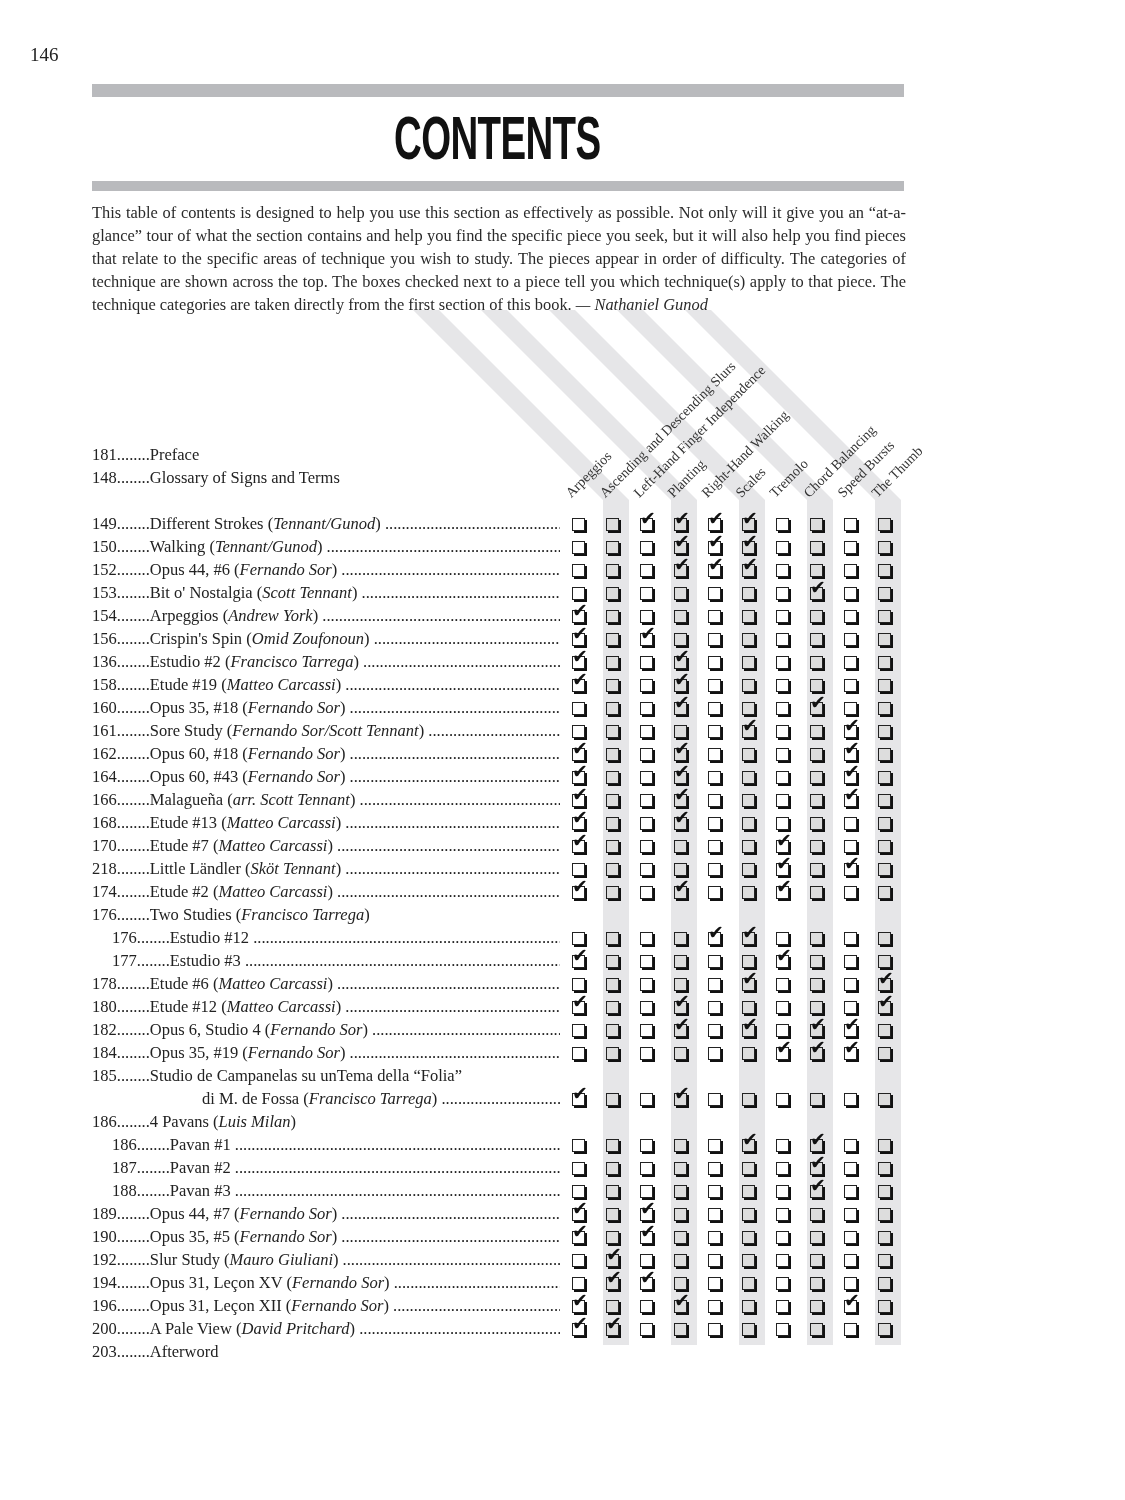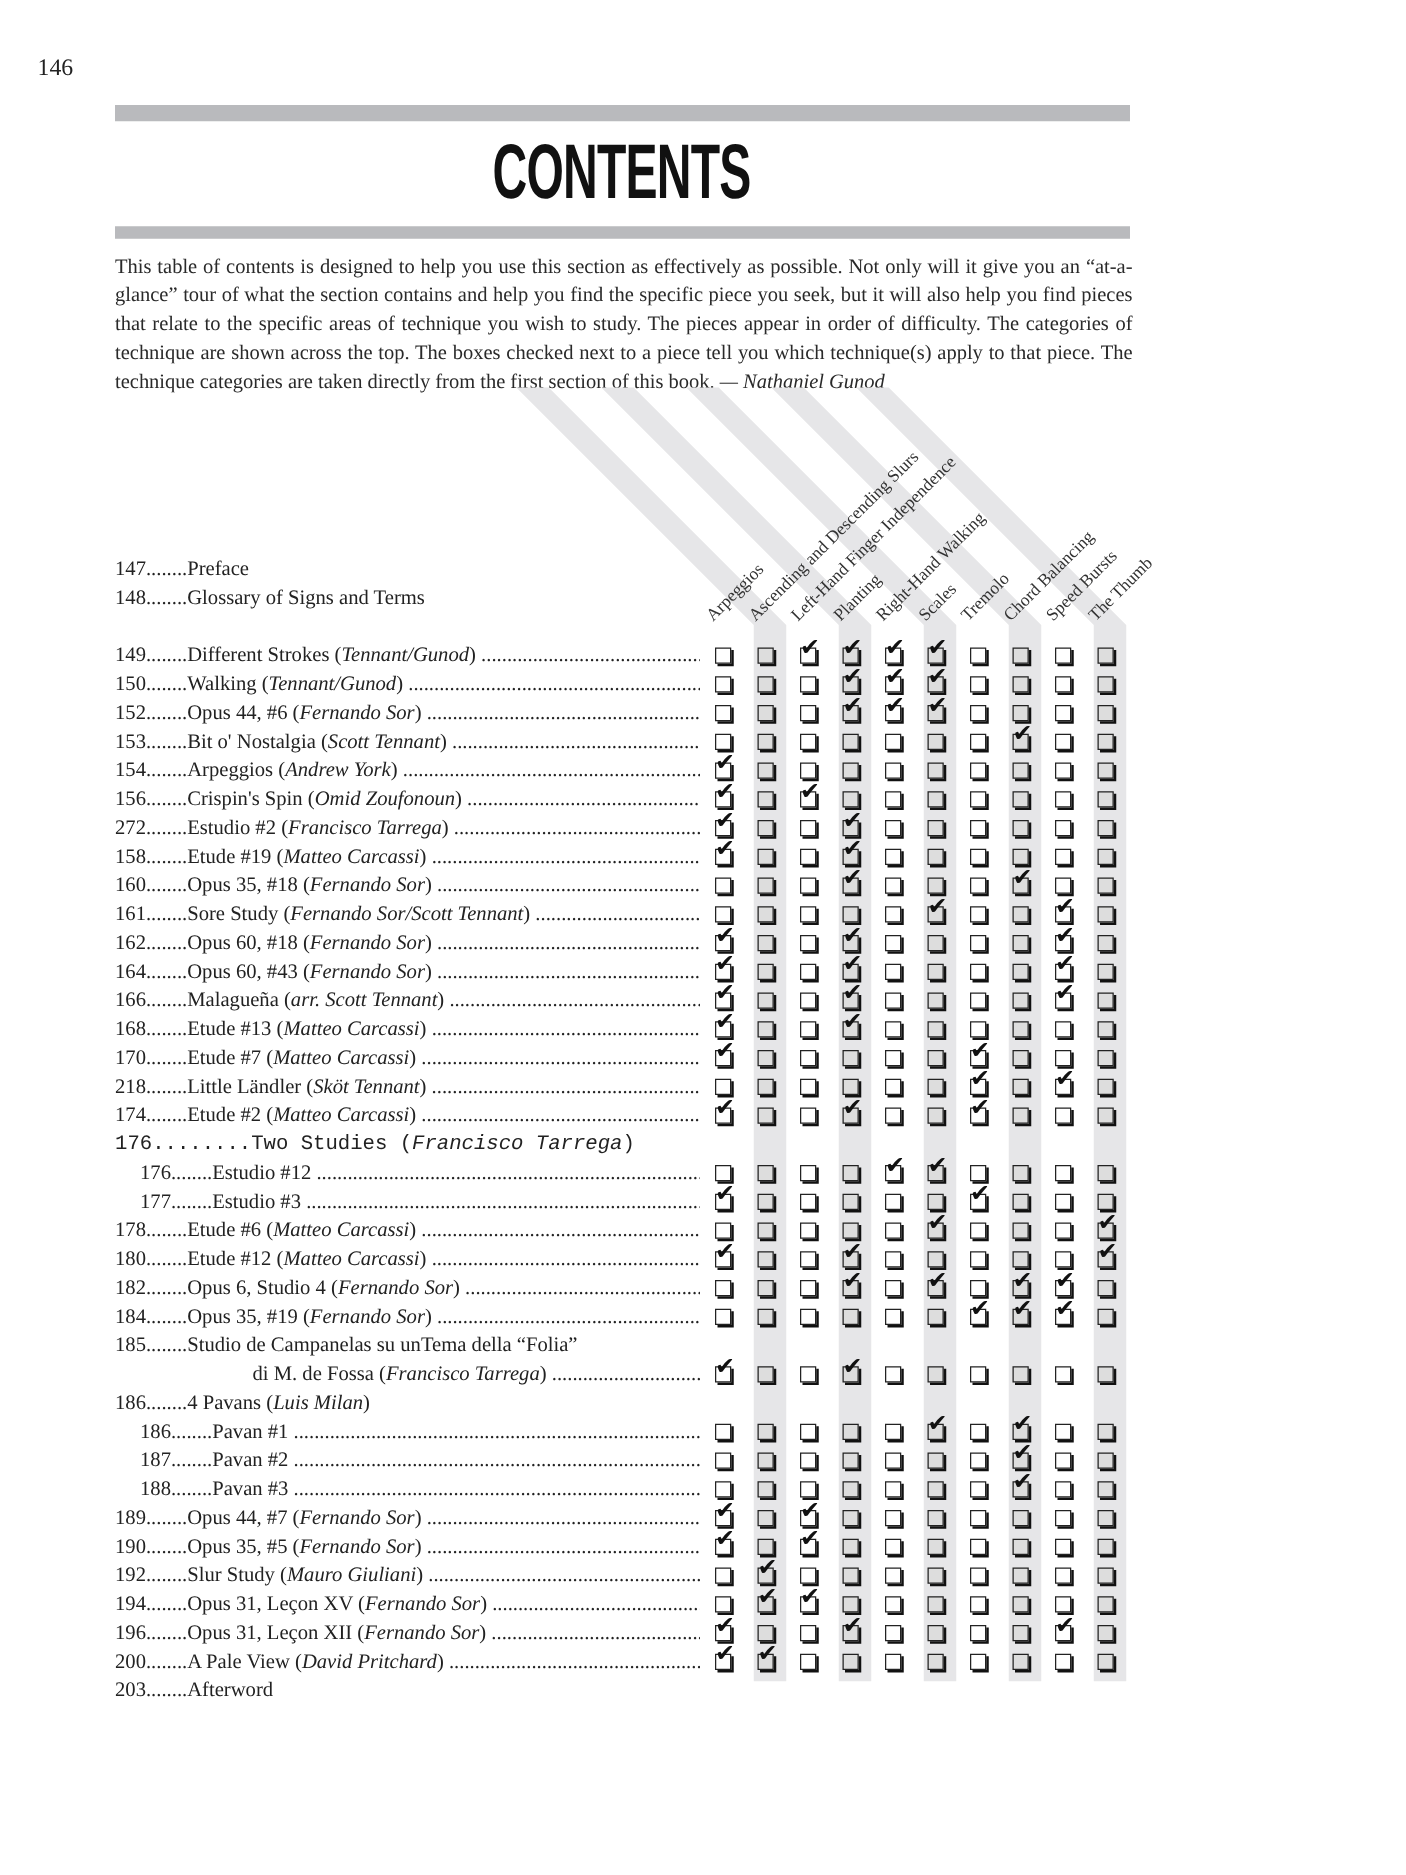--- a/index.html
+++ b/index.html
@@ -545,40 +545,40 @@
     <div class="hdr" style="left: 642px; top: 485px;">Left-Hand Finger Independence</div>
     <div class="hdr" style="left: 676px; top: 485px;">Planting</div>
     <div class="hdr" style="left: 710px; top: 485px;">Right-Hand Walking</div>
     <div class="hdr" style="left: 744px; top: 485px;">Scales</div>
     <div class="hdr" style="left: 778px; top: 485px;">Tremolo</div>
     <div class="hdr" style="left: 812px; top: 485px;">Chord Balancing</div>
     <div class="hdr" style="left: 846px; top: 485px;">Speed Bursts</div>
     <div class="hdr" style="left: 880px; top: 485px;">The Thumb</div>
   </div>
 <div id="toc" class="toc">
-    <div class="row" style="top: 0px; left: 0px;"><span>147</span>........<span>Preface</span></div>
+    <div class="row" style="top: 0px; left: 0px;"><span>181</span>........<span>Preface</span></div>
     <div class="row" style="top: 23px; left: 0px;"><span>148</span>........<span>Glossary of Signs and Terms</span></div>
     <div class="row" style="top: 69px; left: 0px; width: 468px; overflow: hidden;"><span>149</span>........<span>Different Strokes</span> (<em>Tennant/Gunod</em>) <span class="dots">........................................................................................................................................................................................................</span></div>
     <div class="row" style="top: 92px; left: 0px; width: 468px; overflow: hidden;"><span>150</span>........<span>Walking</span> (<em>Tennant/Gunod</em>) <span class="dots">........................................................................................................................................................................................................</span></div>
     <div class="row" style="top: 115px; left: 0px; width: 468px; overflow: hidden;"><span>152</span>........<span>Opus 44, #6</span> (<em>Fernando Sor</em>) <span class="dots">........................................................................................................................................................................................................</span></div>
     <div class="row" style="top: 138px; left: 0px; width: 468px; overflow: hidden;"><span>153</span>........<span>Bit o' Nostalgia</span> (<em>Scott Tennant</em>) <span class="dots">........................................................................................................................................................................................................</span></div>
     <div class="row" style="top: 161px; left: 0px; width: 468px; overflow: hidden;"><span>154</span>........<span>Arpeggios</span> (<em>Andrew York</em>) <span class="dots">........................................................................................................................................................................................................</span></div>
     <div class="row" style="top: 184px; left: 0px; width: 468px; overflow: hidden;"><span>156</span>........<span>Crispin's Spin</span> (<em>Omid Zoufonoun</em>) <span class="dots">........................................................................................................................................................................................................</span></div>
-    <div class="row" style="top: 207px; left: 0px; width: 468px; overflow: hidden;"><span>272</span>........<span>Estudio #2</span> (<em>Francisco Tarrega</em>) <span class="dots">........................................................................................................................................................................................................</span></div>
+    <div class="row" style="top: 207px; left: 0px; width: 468px; overflow: hidden;"><span>136</span>........<span>Estudio #2</span> (<em>Francisco Tarrega</em>) <span class="dots">........................................................................................................................................................................................................</span></div>
     <div class="row" style="top: 230px; left: 0px; width: 468px; overflow: hidden;"><span>158</span>........<span>Etude #19</span> (<em>Matteo Carcassi</em>) <span class="dots">........................................................................................................................................................................................................</span></div>
     <div class="row" style="top: 253px; left: 0px; width: 468px; overflow: hidden;"><span>160</span>........<span>Opus 35, #18</span> (<em>Fernando Sor</em>) <span class="dots">........................................................................................................................................................................................................</span></div>
     <div class="row" style="top: 276px; left: 0px; width: 468px; overflow: hidden;"><span>161</span>........<span>Sore Study</span> (<em>Fernando Sor/Scott Tennant</em>) <span class="dots">........................................................................................................................................................................................................</span></div>
     <div class="row" style="top: 299px; left: 0px; width: 468px; overflow: hidden;"><span>162</span>........<span>Opus 60, #18</span> (<em>Fernando Sor</em>) <span class="dots">........................................................................................................................................................................................................</span></div>
     <div class="row" style="top: 322px; left: 0px; width: 468px; overflow: hidden;"><span>164</span>........<span>Opus 60, #43</span> (<em>Fernando Sor</em>) <span class="dots">........................................................................................................................................................................................................</span></div>
     <div class="row" style="top: 345px; left: 0px; width: 468px; overflow: hidden;"><span>166</span>........<span>Malagueña</span> (<em>arr. Scott Tennant</em>) <span class="dots">........................................................................................................................................................................................................</span></div>
     <div class="row" style="top: 368px; left: 0px; width: 468px; overflow: hidden;"><span>168</span>........<span>Etude #13</span> (<em>Matteo Carcassi</em>) <span class="dots">........................................................................................................................................................................................................</span></div>
     <div class="row" style="top: 391px; left: 0px; width: 468px; overflow: hidden;"><span>170</span>........<span>Etude #7</span> (<em>Matteo Carcassi</em>) <span class="dots">........................................................................................................................................................................................................</span></div>
     <div class="row" style="top: 414px; left: 0px; width: 468px; overflow: hidden;"><span>218</span>........<span>Little Ländler</span> (<em>Sköt Tennant</em>) <span class="dots">........................................................................................................................................................................................................</span></div>
     <div class="row" style="top: 437px; left: 0px; width: 468px; overflow: hidden;"><span>174</span>........<span>Etude #2</span> (<em>Matteo Carcassi</em>) <span class="dots">........................................................................................................................................................................................................</span></div>
-    <div class="row" style="top: 460px; left: 0px; font-family: Liberation Mono, monospace;"><span>176</span>........<span>Two Studies</span> (<em>Francisco Tarrega</em>)</div>
+    <div class="row" style="top: 460px; left: 0px;"><span>176</span>........<span>Two Studies</span> (<em>Francisco Tarrega</em>)</div>
     <div class="row" style="top: 483px; left: 20px; width: 448px; overflow: hidden;"><span>176</span>........<span>Estudio #12</span> <span class="dots">........................................................................................................................................................................................................</span></div>
     <div class="row" style="top: 506px; left: 20px; width: 448px; overflow: hidden;"><span>177</span>........<span>Estudio #3</span> <span class="dots">........................................................................................................................................................................................................</span></div>
     <div class="row" style="top: 529px; left: 0px; width: 468px; overflow: hidden;"><span>178</span>........<span>Etude #6</span> (<em>Matteo Carcassi</em>) <span class="dots">........................................................................................................................................................................................................</span></div>
     <div class="row" style="top: 552px; left: 0px; width: 468px; overflow: hidden;"><span>180</span>........<span>Etude #12</span> (<em>Matteo Carcassi</em>) <span class="dots">........................................................................................................................................................................................................</span></div>
     <div class="row" style="top: 575px; left: 0px; width: 468px; overflow: hidden;"><span>182</span>........<span>Opus 6, Studio 4</span> (<em>Fernando Sor</em>) <span class="dots">........................................................................................................................................................................................................</span></div>
     <div class="row" style="top: 598px; left: 0px; width: 468px; overflow: hidden;"><span>184</span>........<span>Opus 35, #19</span> (<em>Fernando Sor</em>) <span class="dots">........................................................................................................................................................................................................</span></div>
     <div class="row" style="top: 621px; left: 0px;"><span>185</span>........<span>Studio de Campanelas su unTema della “Folia”</span></div>
     <div class="row" style="top: 644px; left: 110px; width: 358px; overflow: hidden;"><span>di M. de Fossa</span> (<em>Francisco Tarrega</em>) <span class="dots">........................................................................................................................................................................................................</span></div>
     <div class="row" style="top: 667px; left: 0px;"><span>186</span>........<span>4 Pavans</span> (<em>Luis Milan</em>)</div>
     <div class="row" style="top: 690px; left: 20px; width: 448px; overflow: hidden;"><span>186</span>........<span>Pavan #1</span> <span class="dots">........................................................................................................................................................................................................</span></div>

